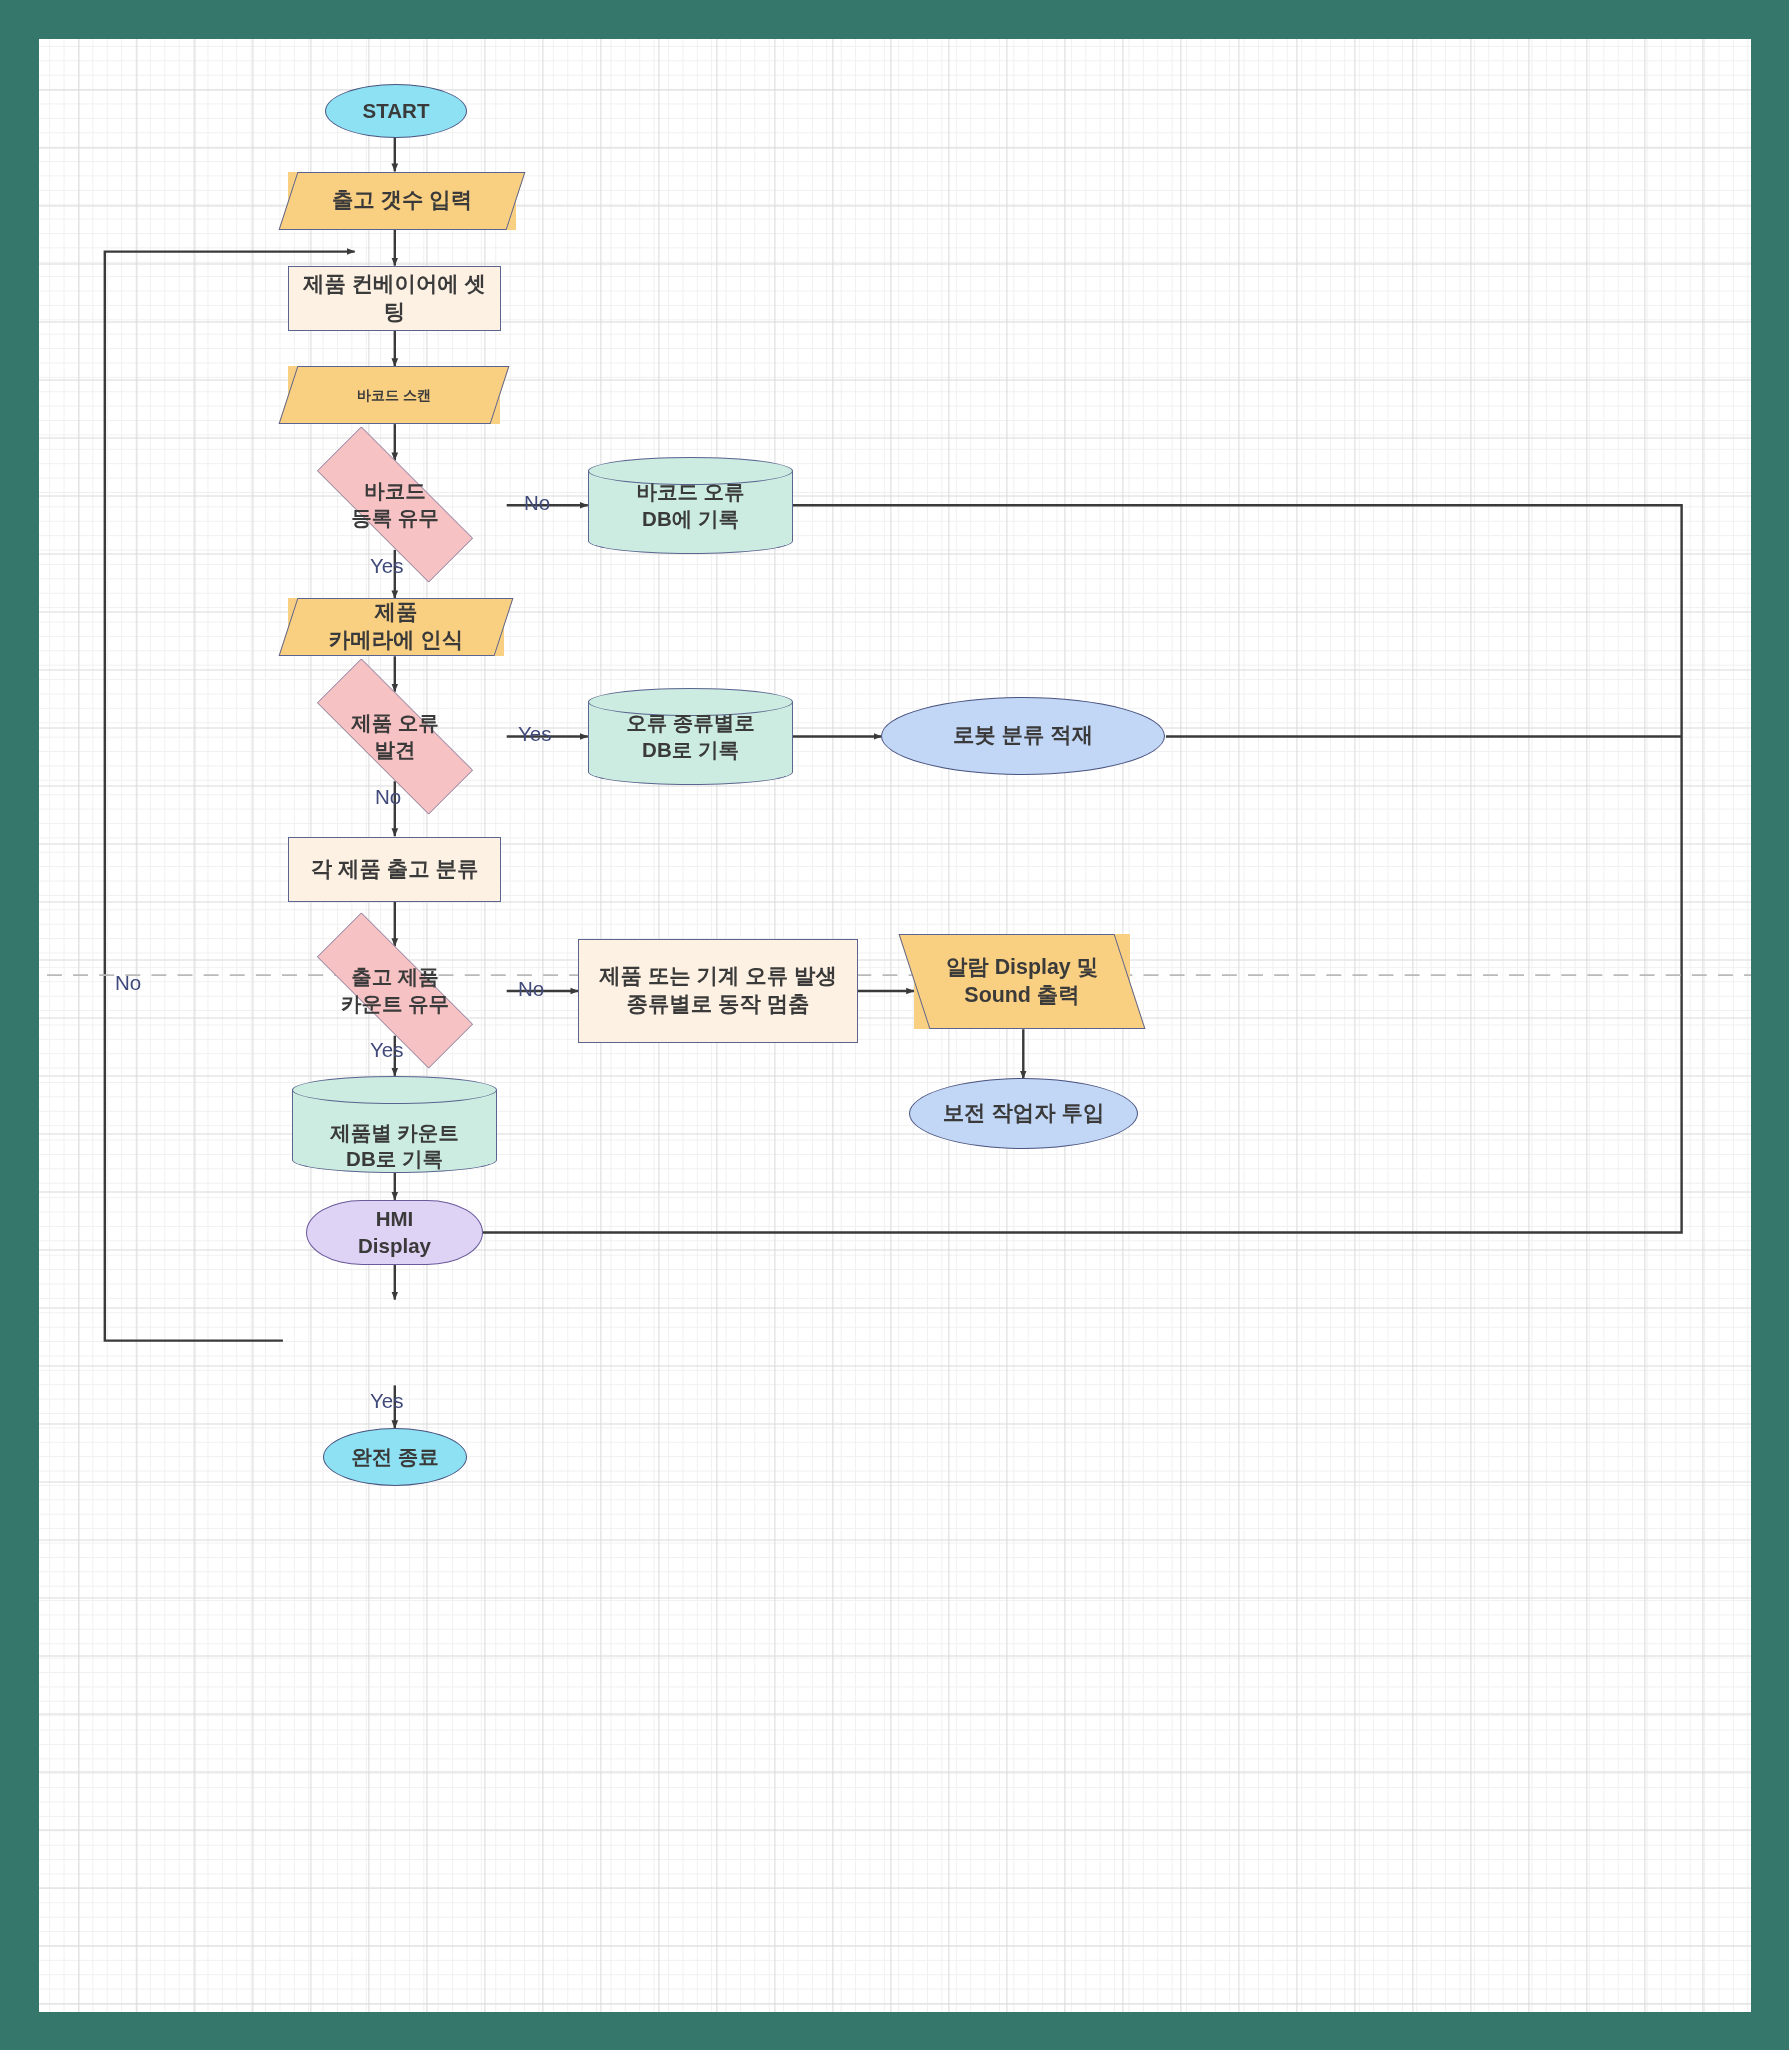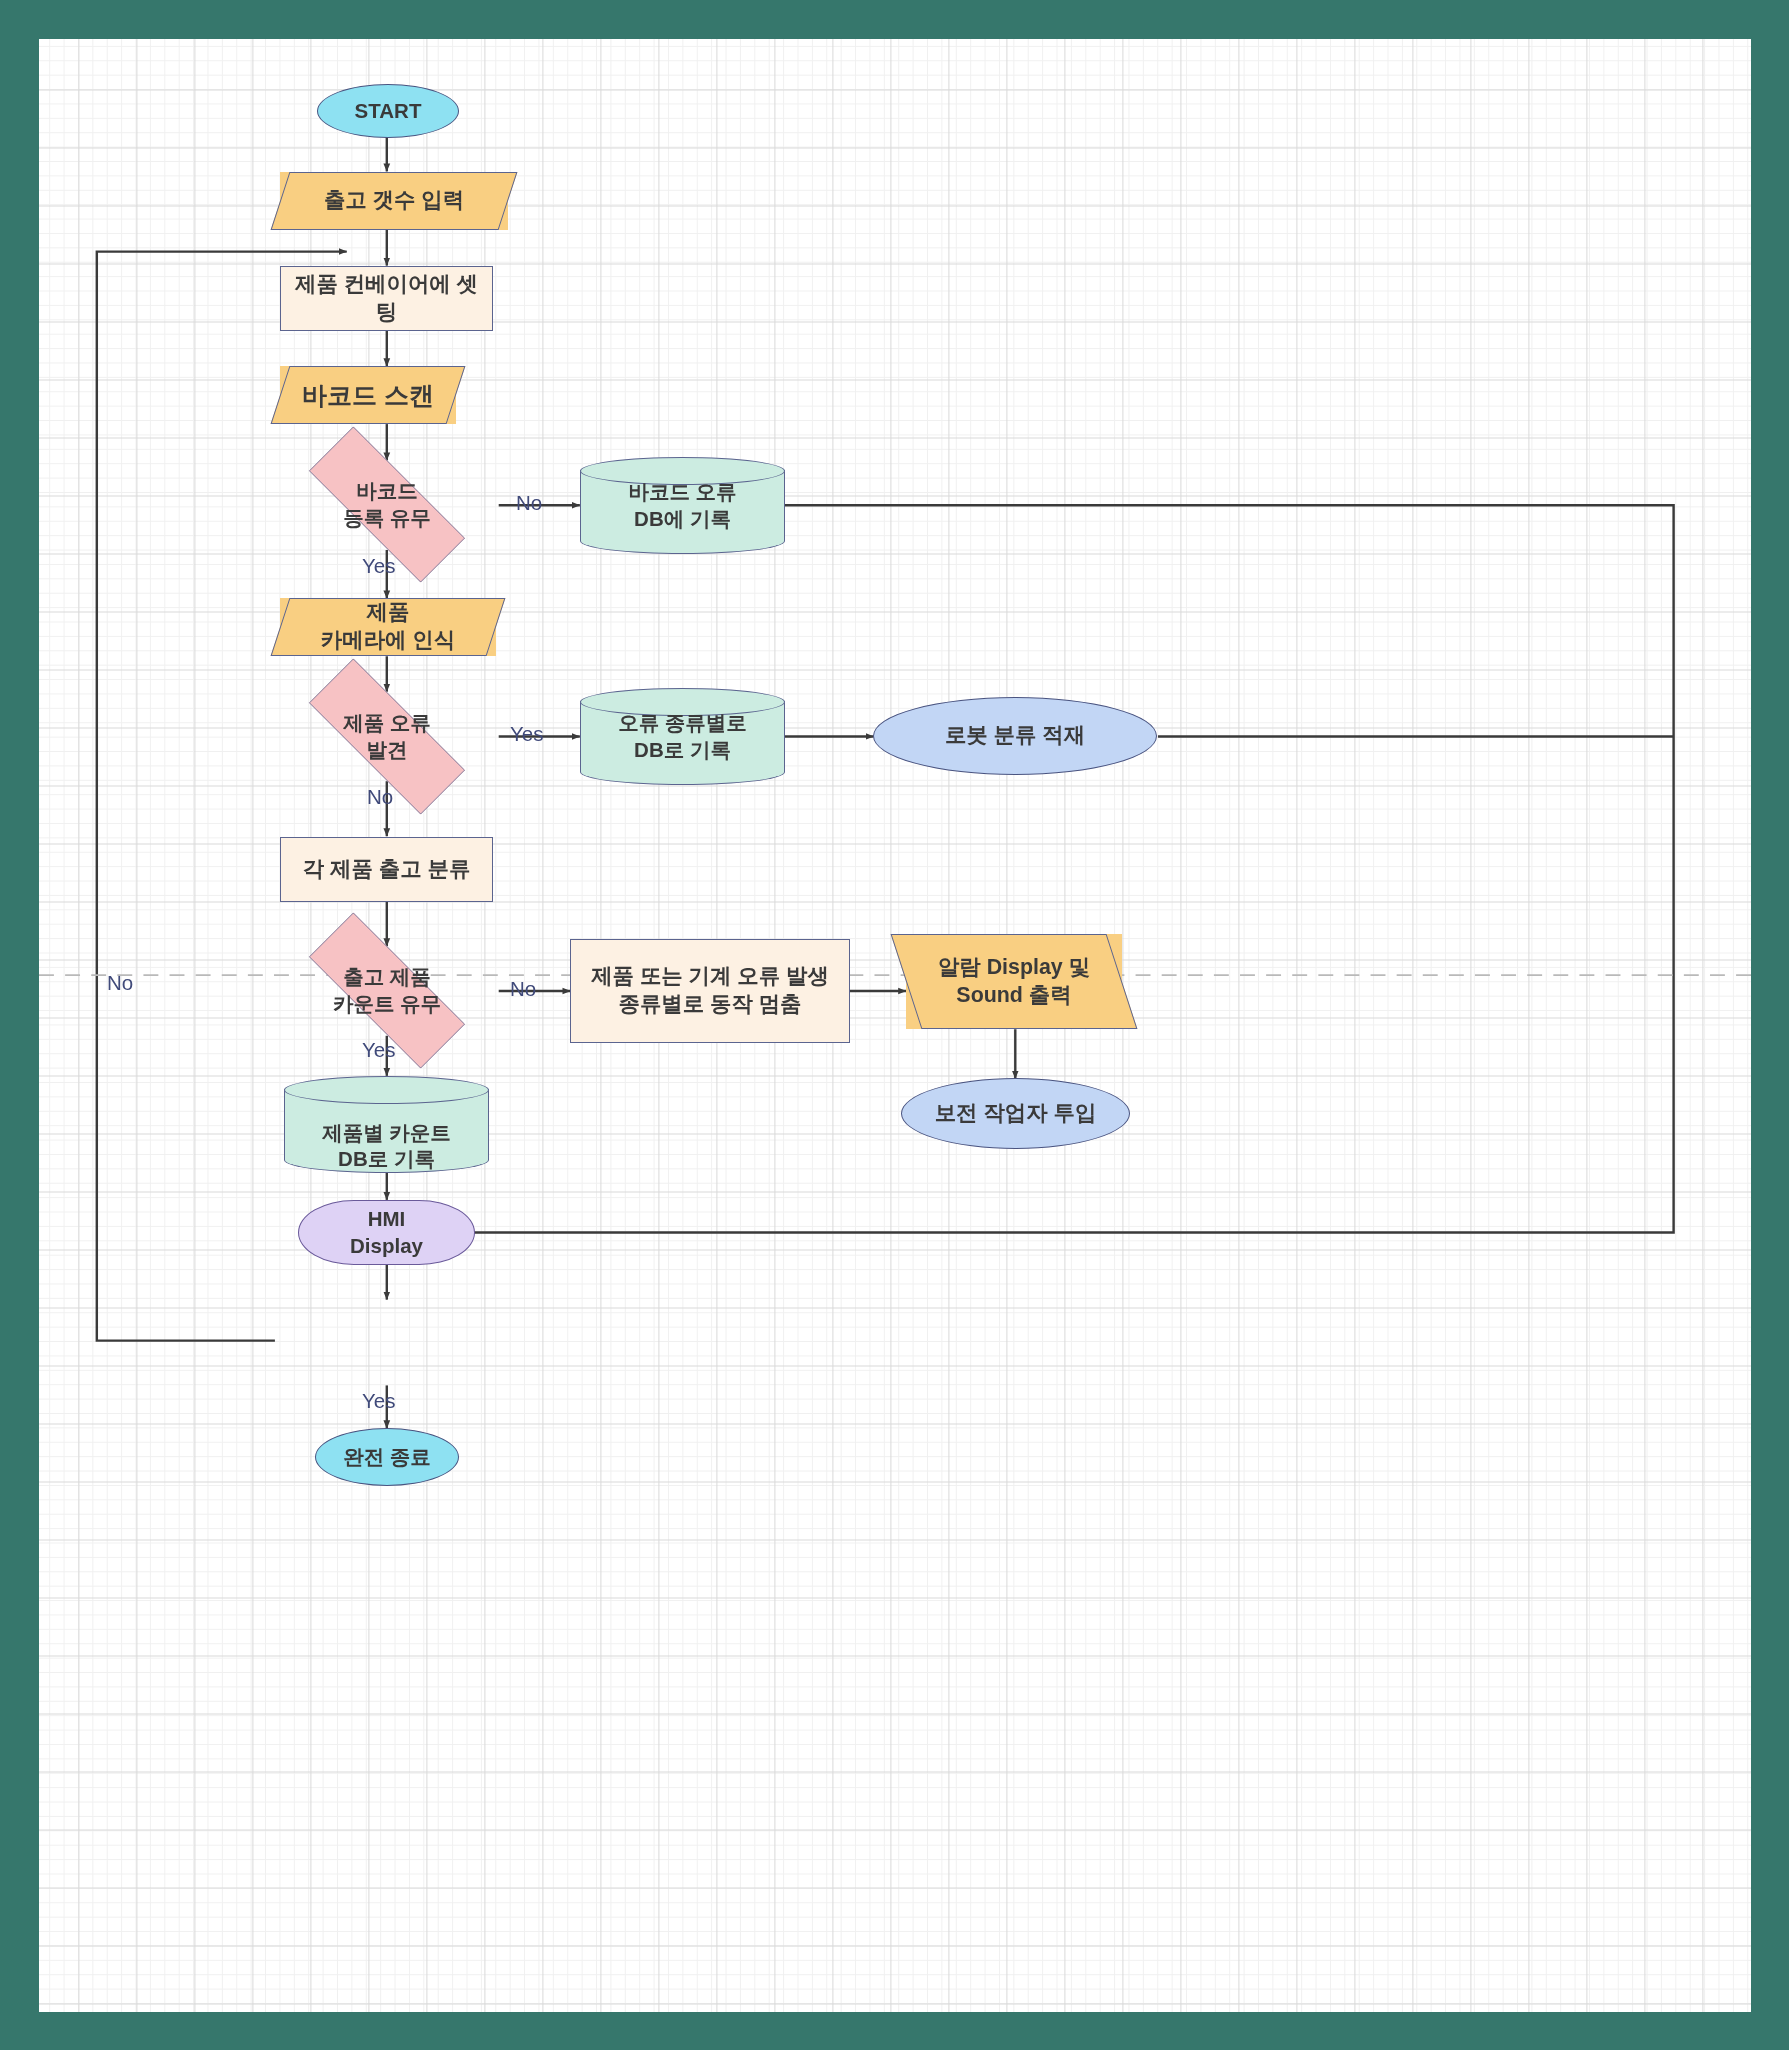--- a/index.html
+++ b/index.html
@@ -20,21 +20,21 @@
       linear-gradient(to right, #f0f0f0 0.9px, transparent 0.9px),
       linear-gradient(to bottom, #f0f0f0 0.9px, transparent 0.9px);
     background-size:
       58px 58px,
       58px 58px,
       14.4px 14.4px,
       14.4px 14.4px;
     background-position: -18.6px -7.5px, -18.6px -7.5px, -18.6px -7.5px, -18.6px -7.5px;
     overflow:hidden;
   }
-  #diagram{position:absolute;left:0;top:0;width:1712px;height:1973px;}
+  #diagram{position:absolute;left:8px;top:0;width:1712px;height:1973px;}
   svg#edges{position:absolute;left:0;top:0;width:1712px;height:1973px;pointer-events:none;}
 
   .node{
     position:absolute;
     display:flex;align-items:center;justify-content:center;
     text-align:center;
     color:#3a3a3a;
     font-weight:bold;
     line-height:1.30;
     box-sizing:border-box;
@@ -174,21 +174,21 @@
     </div>
 
     <div class="node io" style="left:241px;top:133px;width:228px;height:58px;font-size:21.4px;">
       <span class="lbl">출고 갯수 입력</span>
     </div>
 
     <div class="node process" style="left:241px;top:227px;width:213px;height:65px;font-size:21.4px;">
       <span class="lbl">제품 컨베이어에 셋팅</span>
     </div>
 
-    <div class="node io" style="left:241px;top:327px;width:176px;height:58px;font-size:25px;">
+    <div class="node io" style="left:241px;top:327px;width:212px;height:58px;font-size:14px;">
       <span class="lbl">바코드 스캔</span>
     </div>
 
     <div class="node decision" style="left:236px;top:421px;width:224px;height:89px;font-size:20.5px;">
       <span class="lbl">바코드
 등록 유무</span>
     </div>
 
     <div class="node db" style="left:541px;top:418px;width:205px;height:97px;font-size:20.5px;">
       <div class="cyl-body"></div>

